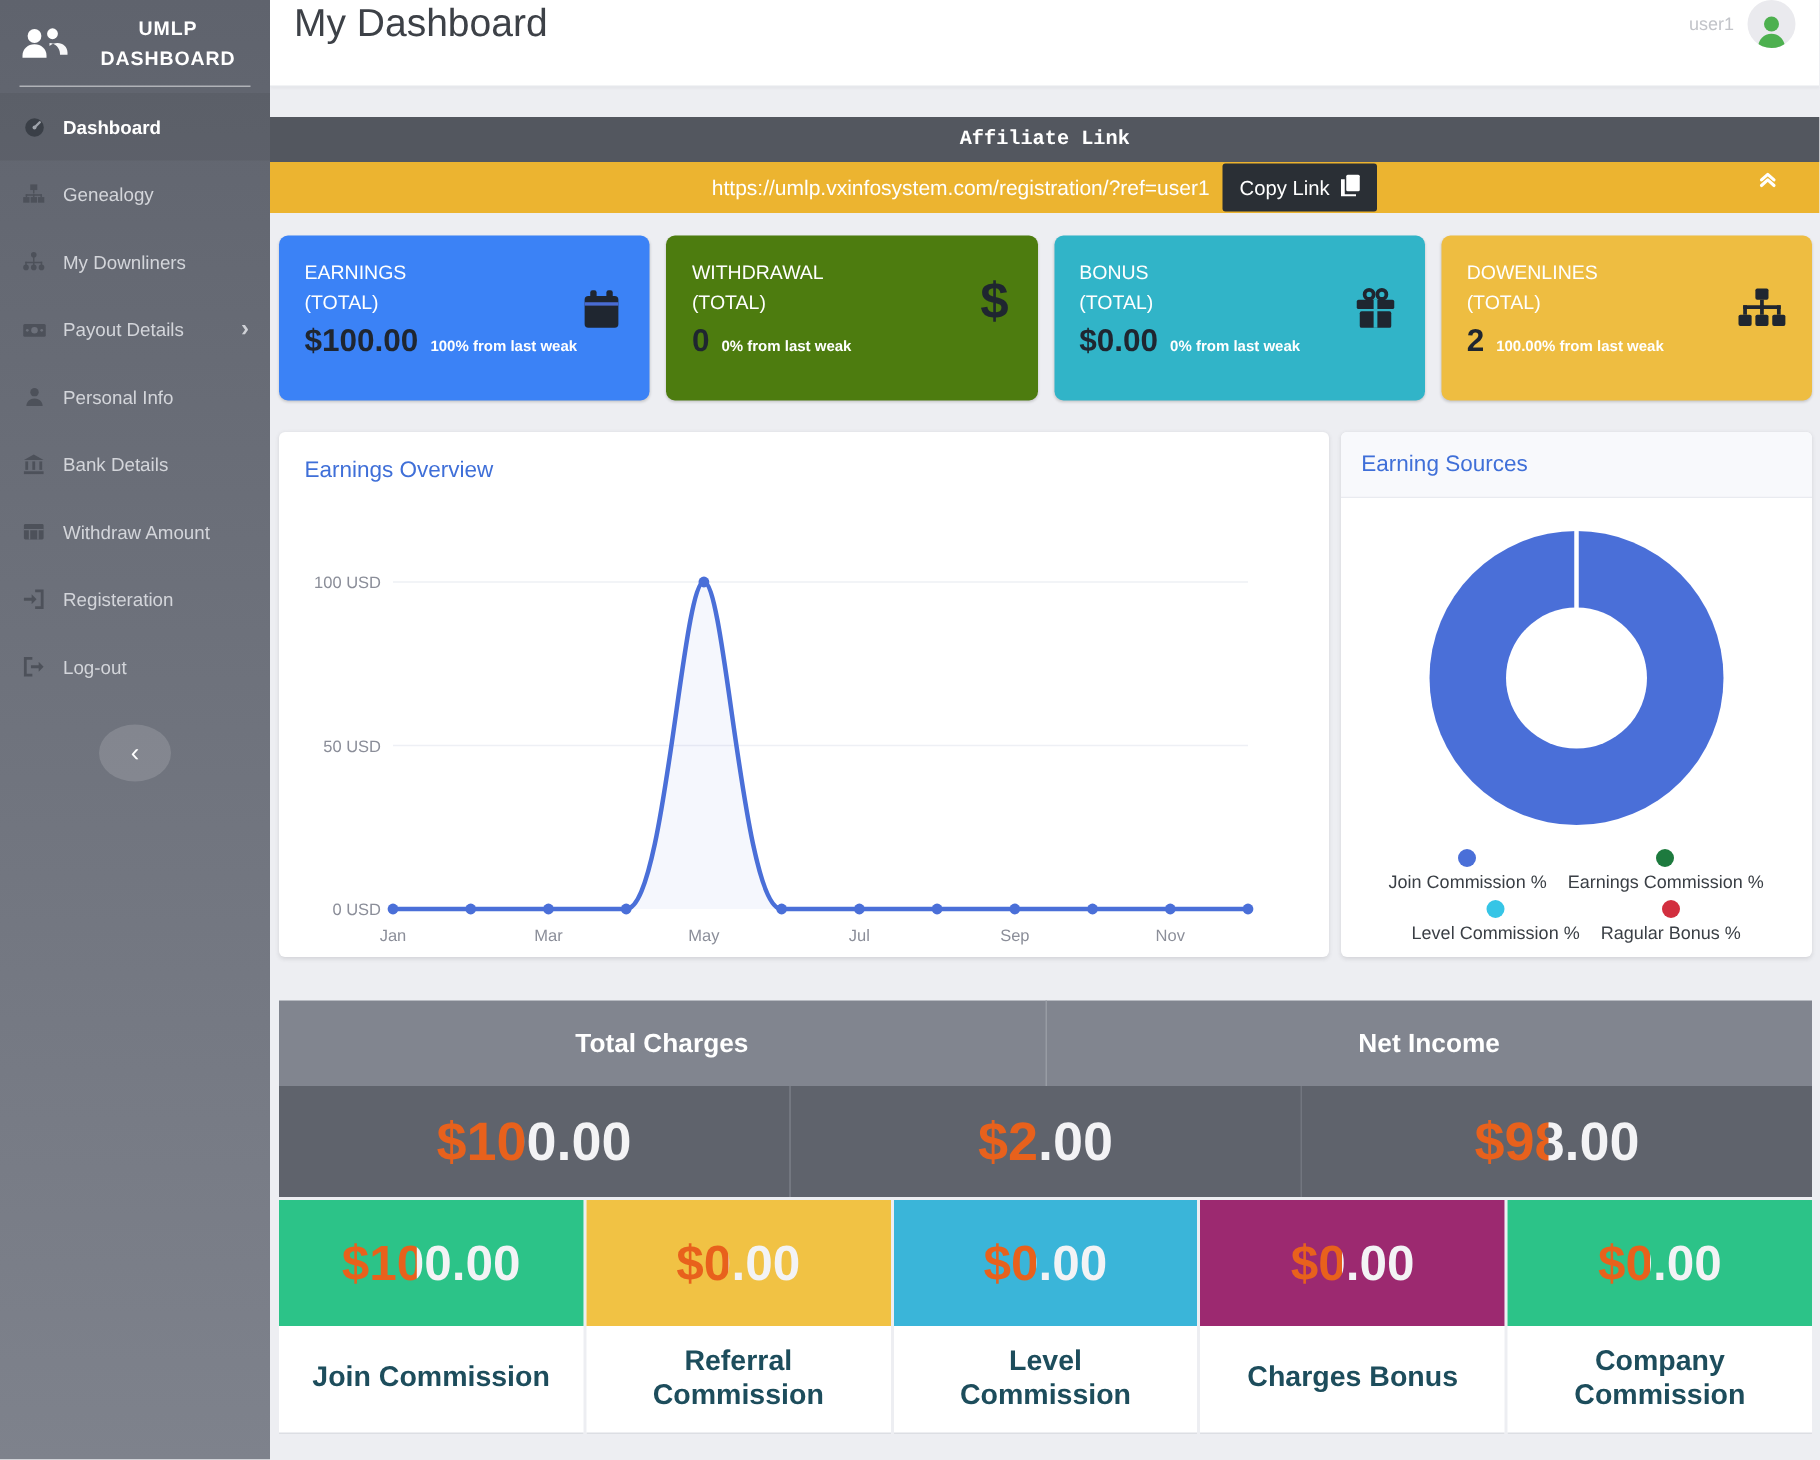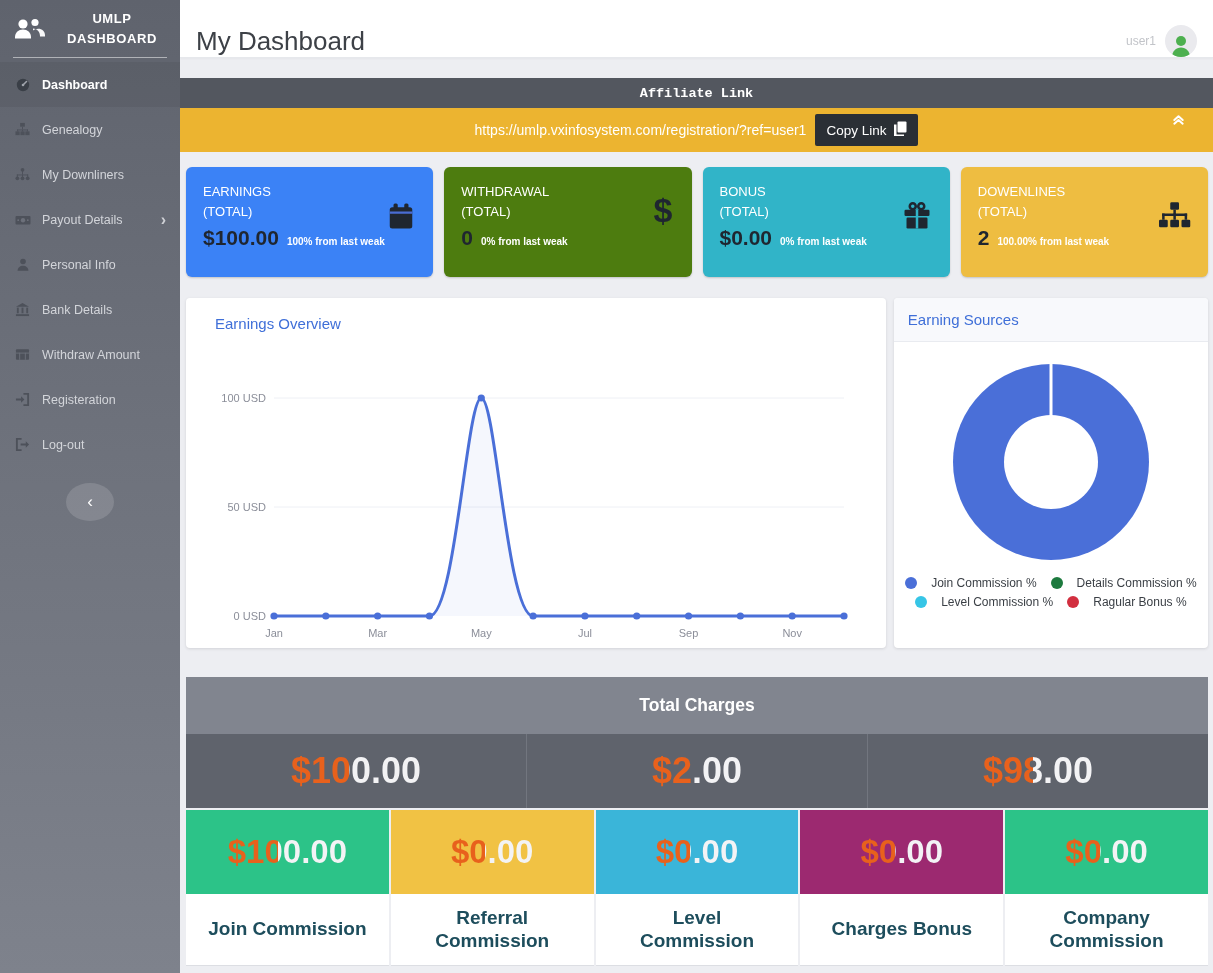--- a/index.html
+++ b/index.html
@@ -23,59 +23,59 @@
   .nav-item { height:45px; display:flex; align-items:center; gap:11px; padding:0 14px; color:#d3d5da; font-size:12.5px; cursor:pointer; }
   .nav-item .nico { width:17px; display:flex; justify-content:center; color:#4d515a; flex:0 0 17px; }
   .nav-item.active { color:#fff; font-weight:bold; background:rgba(0,0,0,.06); }
   .nav-item.active .nico { color:#3a3f47; }
   .nav-chevron { margin-left:auto; color:#cfd1d6; font-size:16px; line-height:1; font-weight:bold; }
   .collapse-btn { width:48px; height:38px; border-radius:50%; background:rgba(255,255,255,.14);
     margin:16px auto 0 auto; display:flex; align-items:center; justify-content:center;
     color:#fff; font-size:17px; cursor:pointer; }
   
   .main { position:absolute; left:180px; top:0; width:1033px; height:100%; }
-  .topbar { height:58px; background:#fff; display:flex; align-items:flex-end; padding:0 16px;
+  .topbar { height:58px; background:#fff; display:flex; align-items:flex-start; padding:0 16px;
     border-bottom:1px solid #e6e8ec; box-shadow:0 1px 2px rgba(0,0,0,.04); }
   .page-title { font-size:26px; font-weight:300; color:#3d4147; }
   .userbox { margin-left:auto; display:flex; align-items:center; gap:9px; }
   .username { color:#c2c4c9; font-size:12px; }
   .avatar { width:32px; height:32px; border-radius:50%; background:#eaeaee; display:flex; align-items:flex-end; justify-content:center; overflow:hidden; cursor:pointer; }
   
   .aff { margin-top:20px; position:relative; }
   .aff-head { height:30px; background:#53575f; color:#fff; font-size:13.5px; font-weight:bold;
     display:flex; align-items:center; justify-content:center;font-family:Liberation Mono, monospace; }
-  .aff-body { height:44px; background:#ecb430; display:flex; align-items:center; justify-content:center; position:relative; }
+  .aff-body { height:34px; background:#ecb430; display:flex; align-items:center; justify-content:center; position:relative; }
   .aff-url { color:#fff; font-size:14px; margin-right:9px; }
   .copy-btn { background:#2a2f35; border:none; color:#fff; font-size:13.5px; padding:7px 11px;
     display:flex; align-items:center; gap:7px; cursor:pointer; border-radius:2px; font-family:inherit; }
   .aff-collapse { position:absolute; right:28px; top:5px; color:#fff; cursor:pointer; display:flex; }
   
   .stats { display:flex; gap:11px; padding:15px 5px 0 6px; }
   .stat-card { flex:1; height:110px; border-radius:6px; padding:15px 17px; color:#fff; position:relative;
     box-shadow:0 1px 2px rgba(0,0,0,.18); cursor:default; }
   .stat-l { font-size:13px; line-height:1.5; }
   .stat-row { display:flex; align-items:baseline; gap:8px; margin-top:5px; }
   .stat-value { color:#1f2630; font-weight:bold; font-size:21px; }
   .stat-note { font-size:10px; font-weight:bold; color:#fff; }
   .stat-icon { position:absolute; right:17px; top:34px; color:#1f2630; display:flex; }
   
   .charts { display:flex; gap:8px; padding:21px 5px 0 6px; }
   .card { background:#fff; border-radius:4px; box-shadow:0 1px 3px rgba(58,59,69,.15); }
-  .line-card { width:744px; height:350px; padding:17px 12px 6px 20px; }
+  .line-card { width:744px; height:350px; padding:17px 12px 6px 8px; }
   .card-title { color:#3f6fd8; font-size:15px; padding-left:9px; }
   .donut-card { width:335px; height:350px; }
   .donut-head { padding:13px 14px; border-bottom:1px solid #e9ebf0; background:#f8f9fc;
     color:#3f6fd8; font-size:15px; border-radius:4px 4px 0 0; }
   .donut-wrap { width:196px; height:196px; margin:22px auto 16px auto; position:relative; }
   .donut { width:196px; height:196px; border-radius:50%; }
   .donut-hole { position:absolute; left:51px; top:51px; width:94px; height:94px; background:#fff; border-radius:50%; }
   .donut-gap { position:absolute; left:50%; top:0; width:3px; height:52px; background:#fff; transform:translateX(-50%); }
   .legend { display:flex; flex-wrap:wrap; justify-content:center; column-gap:14px; row-gap:5px;
     font-size:12px; color:#3a3f45; padding:0 10px; }
-  .legend-item { display:flex; align-items:center; gap:14px; cursor:pointer; }
+  .legend-item { display:flex; align-items:center; gap:3px; cursor:pointer;flex-direction:column; }
   .legend-dot { width:12px; height:12px; border-radius:50%; background:#999; }
   
   .summary { margin:29px 5px 0 6px; }
   .sum-row { display:flex; }
   .sum-head { flex:1; height:57px; background:#81858f; color:#fff; font-size:17.5px; font-weight:bold;
     display:flex; align-items:center; justify-content:center; border-right:1px solid #989ca4; }
   .sum-head:last-child { border-right:none; }
   .sum-val { flex:1; height:74px; background:#5f636c; display:flex; align-items:center; justify-content:center;
     border-right:1px solid #72767f; }
   .sum-val:last-child { border-right:none; }
@@ -360,37 +360,38 @@
         <div class="donut-gap"></div>
         <div class="donut-hole"></div>
       </div>
       <div class="legend">
         <span class="legend-item">
             <span class="legend-dot" style="background: rgb(74, 111, 216);"></span>
             <span>Join Commission %</span>
           </span>
         <span class="legend-item">
             <span class="legend-dot" style="background: rgb(29, 122, 62);"></span>
-            <span>Details Commission %</span>
+            <span>Earnings Commission %</span>
           </span>
         <span class="legend-item">
             <span class="legend-dot" style="background: rgb(54, 197, 230);"></span>
             <span>Level Commission %</span>
           </span>
         <span class="legend-item">
             <span class="legend-dot" style="background: rgb(210, 47, 63);"></span>
             <span>Ragular Bonus %</span>
           </span>
       </div>
     </div>
   </section>
 
   <section class="summary">
     <div class="sum-row">
       <div class="sum-head">Total Charges</div>
+      <div class="sum-head">Net Income</div>
     </div>
     <div class="sum-row">
       <div class="sum-val">
           <span class="money">$100.00</span>
         </div>
       <div class="sum-val">
           <span class="money">$2.00</span>
         </div>
       <div class="sum-val">
           <span class="money">$98.00</span>

